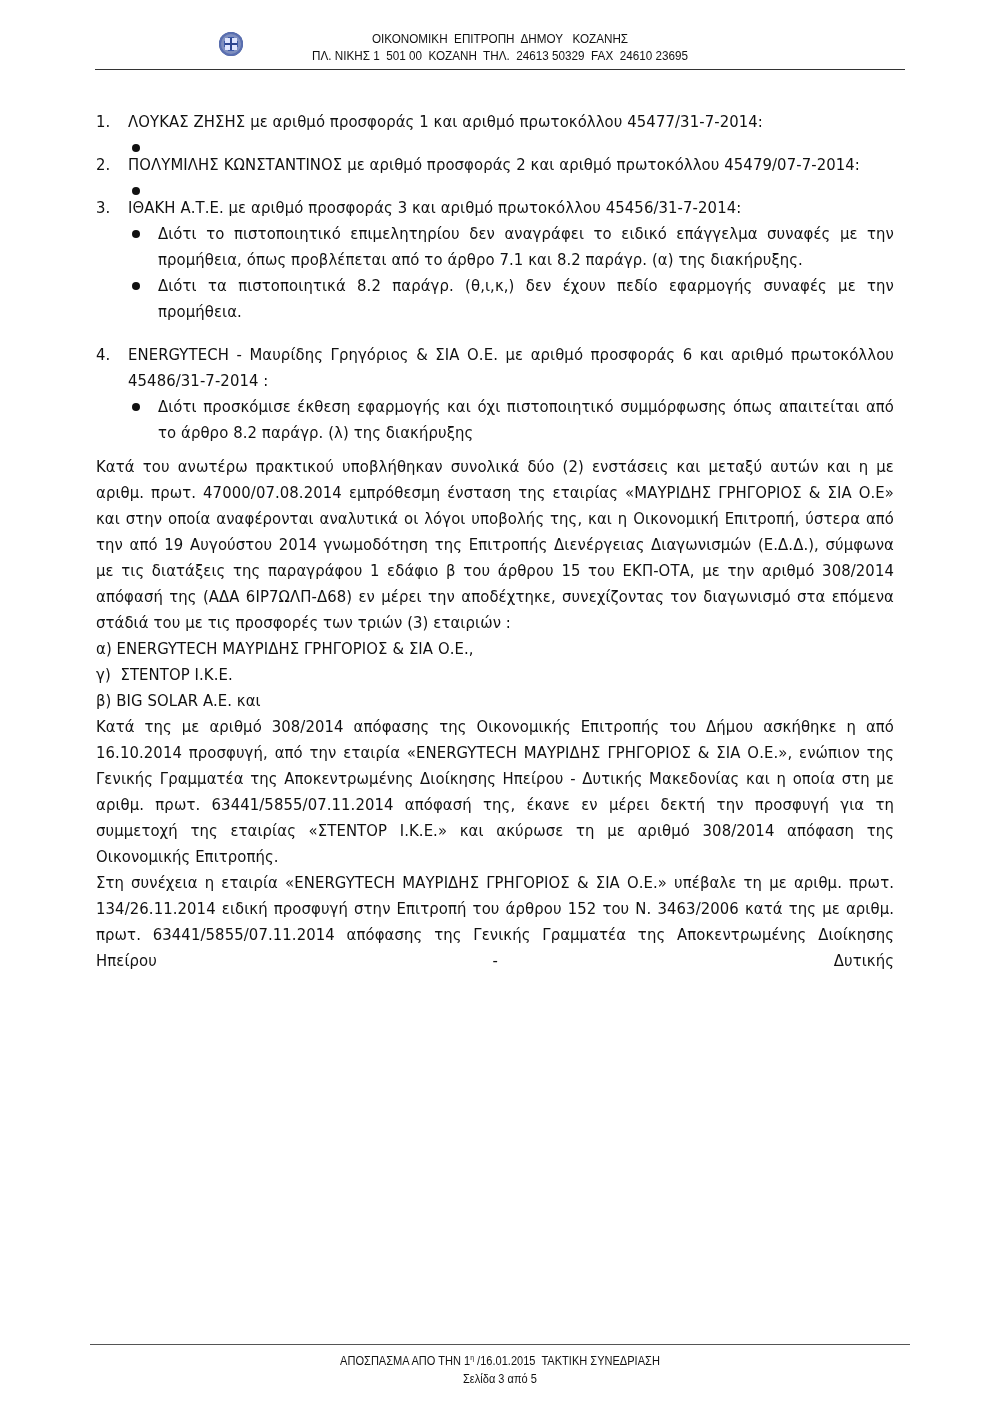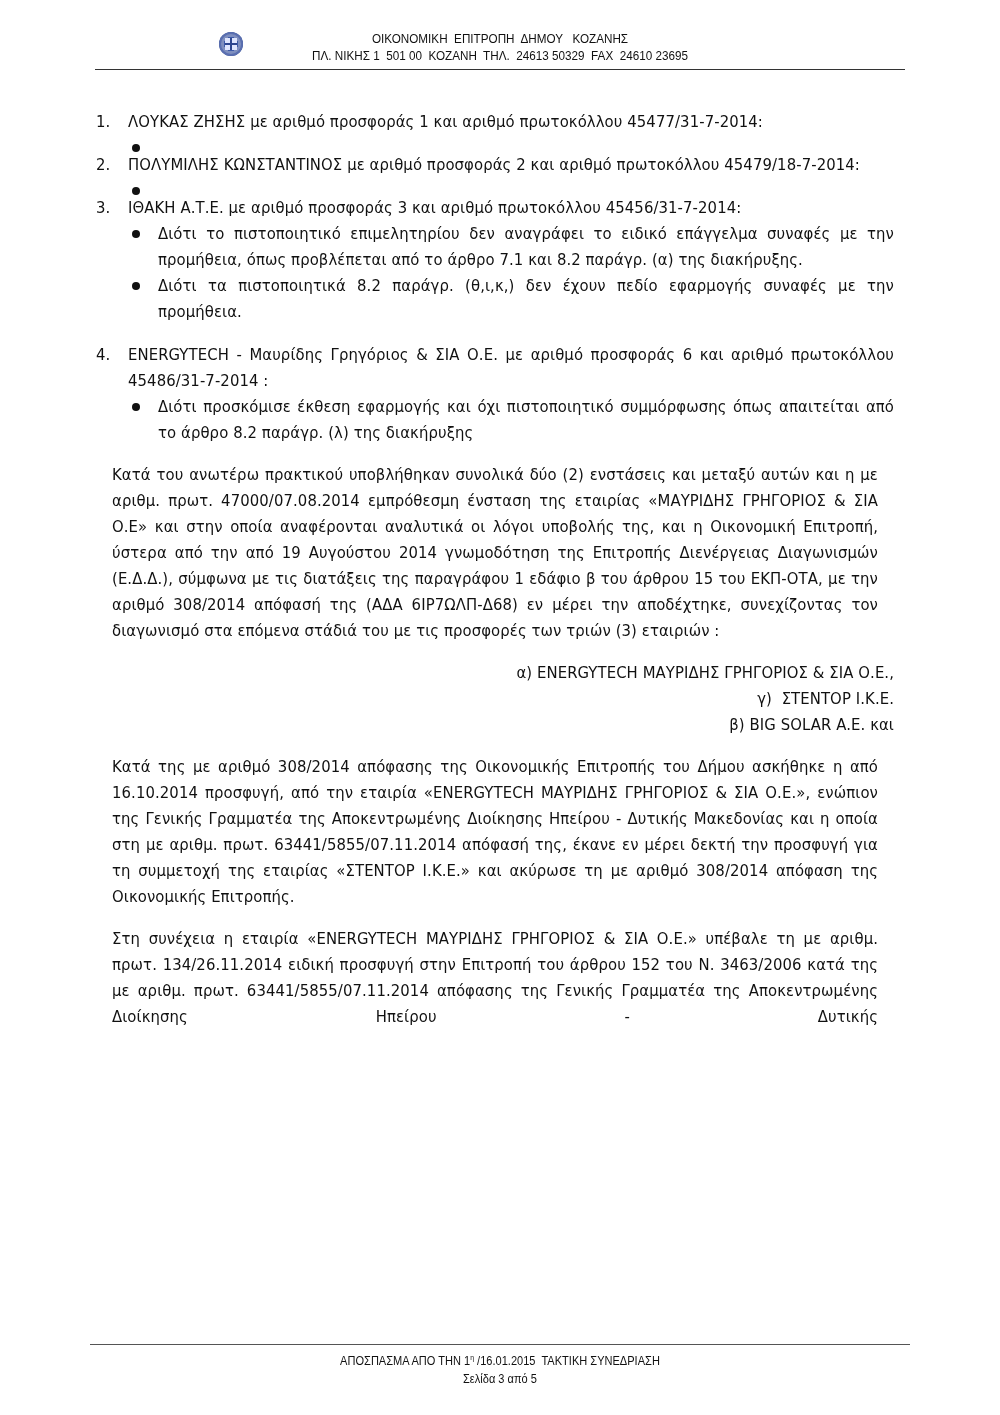--- a/index.html
+++ b/index.html
@@ -13,32 +13,32 @@
             background: radial-gradient(circle at 50% 50%, #3d5aa8 0 42%, #7f8fbf 43% 60%, #2d4690 61% 100%);
             box-shadow: inset 0 0 0 2px #5a6fb0; }
   .emblem .cross { position: absolute; left: 6px; top: 6px; width: 12px; height: 12px; background: #dfe6ff; }
   .emblem .cross:before, .emblem .cross:after { content: ""; position: absolute; background: #2d4690; }
   .emblem .cross:before { left: 5px; top: 0; width: 2px; height: 12px; }
   .emblem .cross:after { left: 0; top: 5px; width: 12px; height: 2px; }
   .rule-top { position: absolute; left: 95px; top: 69px; width: 810px; height: 1px; background: #333; }
   .rule-bot { position: absolute; left: 90px; top: 1344px; width: 820px; height: 1px; background: #555; }
   .content { position: absolute; left: 96px; top: 92px; width: 798px; font-size: 16.5px; line-height: 26px;
              letter-spacing: 0.1px; }
-  .content p { margin: 16px; text-align: justify; text-align-last: left; }
+  .content p { margin: 0; text-align: justify; text-align-last: left; }
   ol.items { list-style: none; margin: 0; padding: 0; }
   ol.items > li { position: relative; padding-left: 32px; margin-bottom: 8px; }
   ol.items > li .num { position: absolute; left: 0; top: 0; }
   ol.items > li .head { text-align: justify; margin-top: 17px; }
   ul.reasons { list-style: none; margin: 0; padding: 0; }
   ul.reasons li { position: relative; padding-left: 30px; text-align: justify; }
   ul.reasons li .dot { position: absolute; left: 4px; top: 9px; width: 8px; height: 8px; border-radius: 50%; background: #111; }
   .para { margin-top: 10px; }
   .para2 { margin-top: 26px; }
   .para3 { margin-top: 10px; }
-  .sub { text-align: right; }
+  .sub { text-align: left; }
   .ftr { position: absolute; left: 0; top: 1349px; width: 1000px; text-align: center;
          font-family: "Liberation Sans", sans-serif; font-size: 13px; line-height: 18px; color: #111;
          transform: scaleX(0.85); transform-origin: 500px 0; }
   .ftr sup { font-size: 8px; }
 </style>
 </head>
 <body>
 
 <div>
   <div class="emblem">
@@ -55,21 +55,21 @@
   <ol class="items">
     <li>
       <span class="num">1.</span>
       <div class="head">ΛΟΥΚΑΣ  ΖΗΣΗΣ  με αριθμό προσφοράς 1 και αριθμό πρωτοκόλλου 45477/31-7-2014:</div>
       <ul class="reasons">
         <li><span class="dot"></span></li>
       </ul>
     </li>
     <li>
       <span class="num">2.</span>
-      <div class="head">ΠΟΛΥΜΙΛΗΣ ΚΩΝΣΤΑΝΤΙΝΟΣ με αριθμό προσφοράς 2 και αριθμό πρωτοκόλλου 45479/18-7-2014:</div>
+      <div class="head">ΠΟΛΥΜΙΛΗΣ ΚΩΝΣΤΑΝΤΙΝΟΣ με αριθμό προσφοράς 2 και αριθμό πρωτοκόλλου 45479/07-7-2014:</div>
       <ul class="reasons">
         <li><span class="dot"></span></li>
       </ul>
     </li>
     <li>
       <span class="num">3.</span>
       <div class="head">ΙΘΑΚΗ  Α.Τ.Ε.  με αριθμό προσφοράς 3 και αριθμό πρωτοκόλλου 45456/31-7-2014:</div>
       <ul class="reasons">
         <li><span class="dot"></span><span>Διότι το πιστοποιητικό επιμελητηρίου δεν αναγράφει το ειδικό επάγγελμα συναφές με την προμήθεια, όπως προβλέπεται από το άρθρο 7.1 και 8.2 παράγρ. (α) της διακήρυξης.</span></li>
         <li><span class="dot"></span><span>Διότι τα πιστοποιητικά 8.2 παράγρ. (θ,ι,κ,) δεν έχουν πεδίο εφαρμογής συναφές με την προμήθεια.</span></li>

